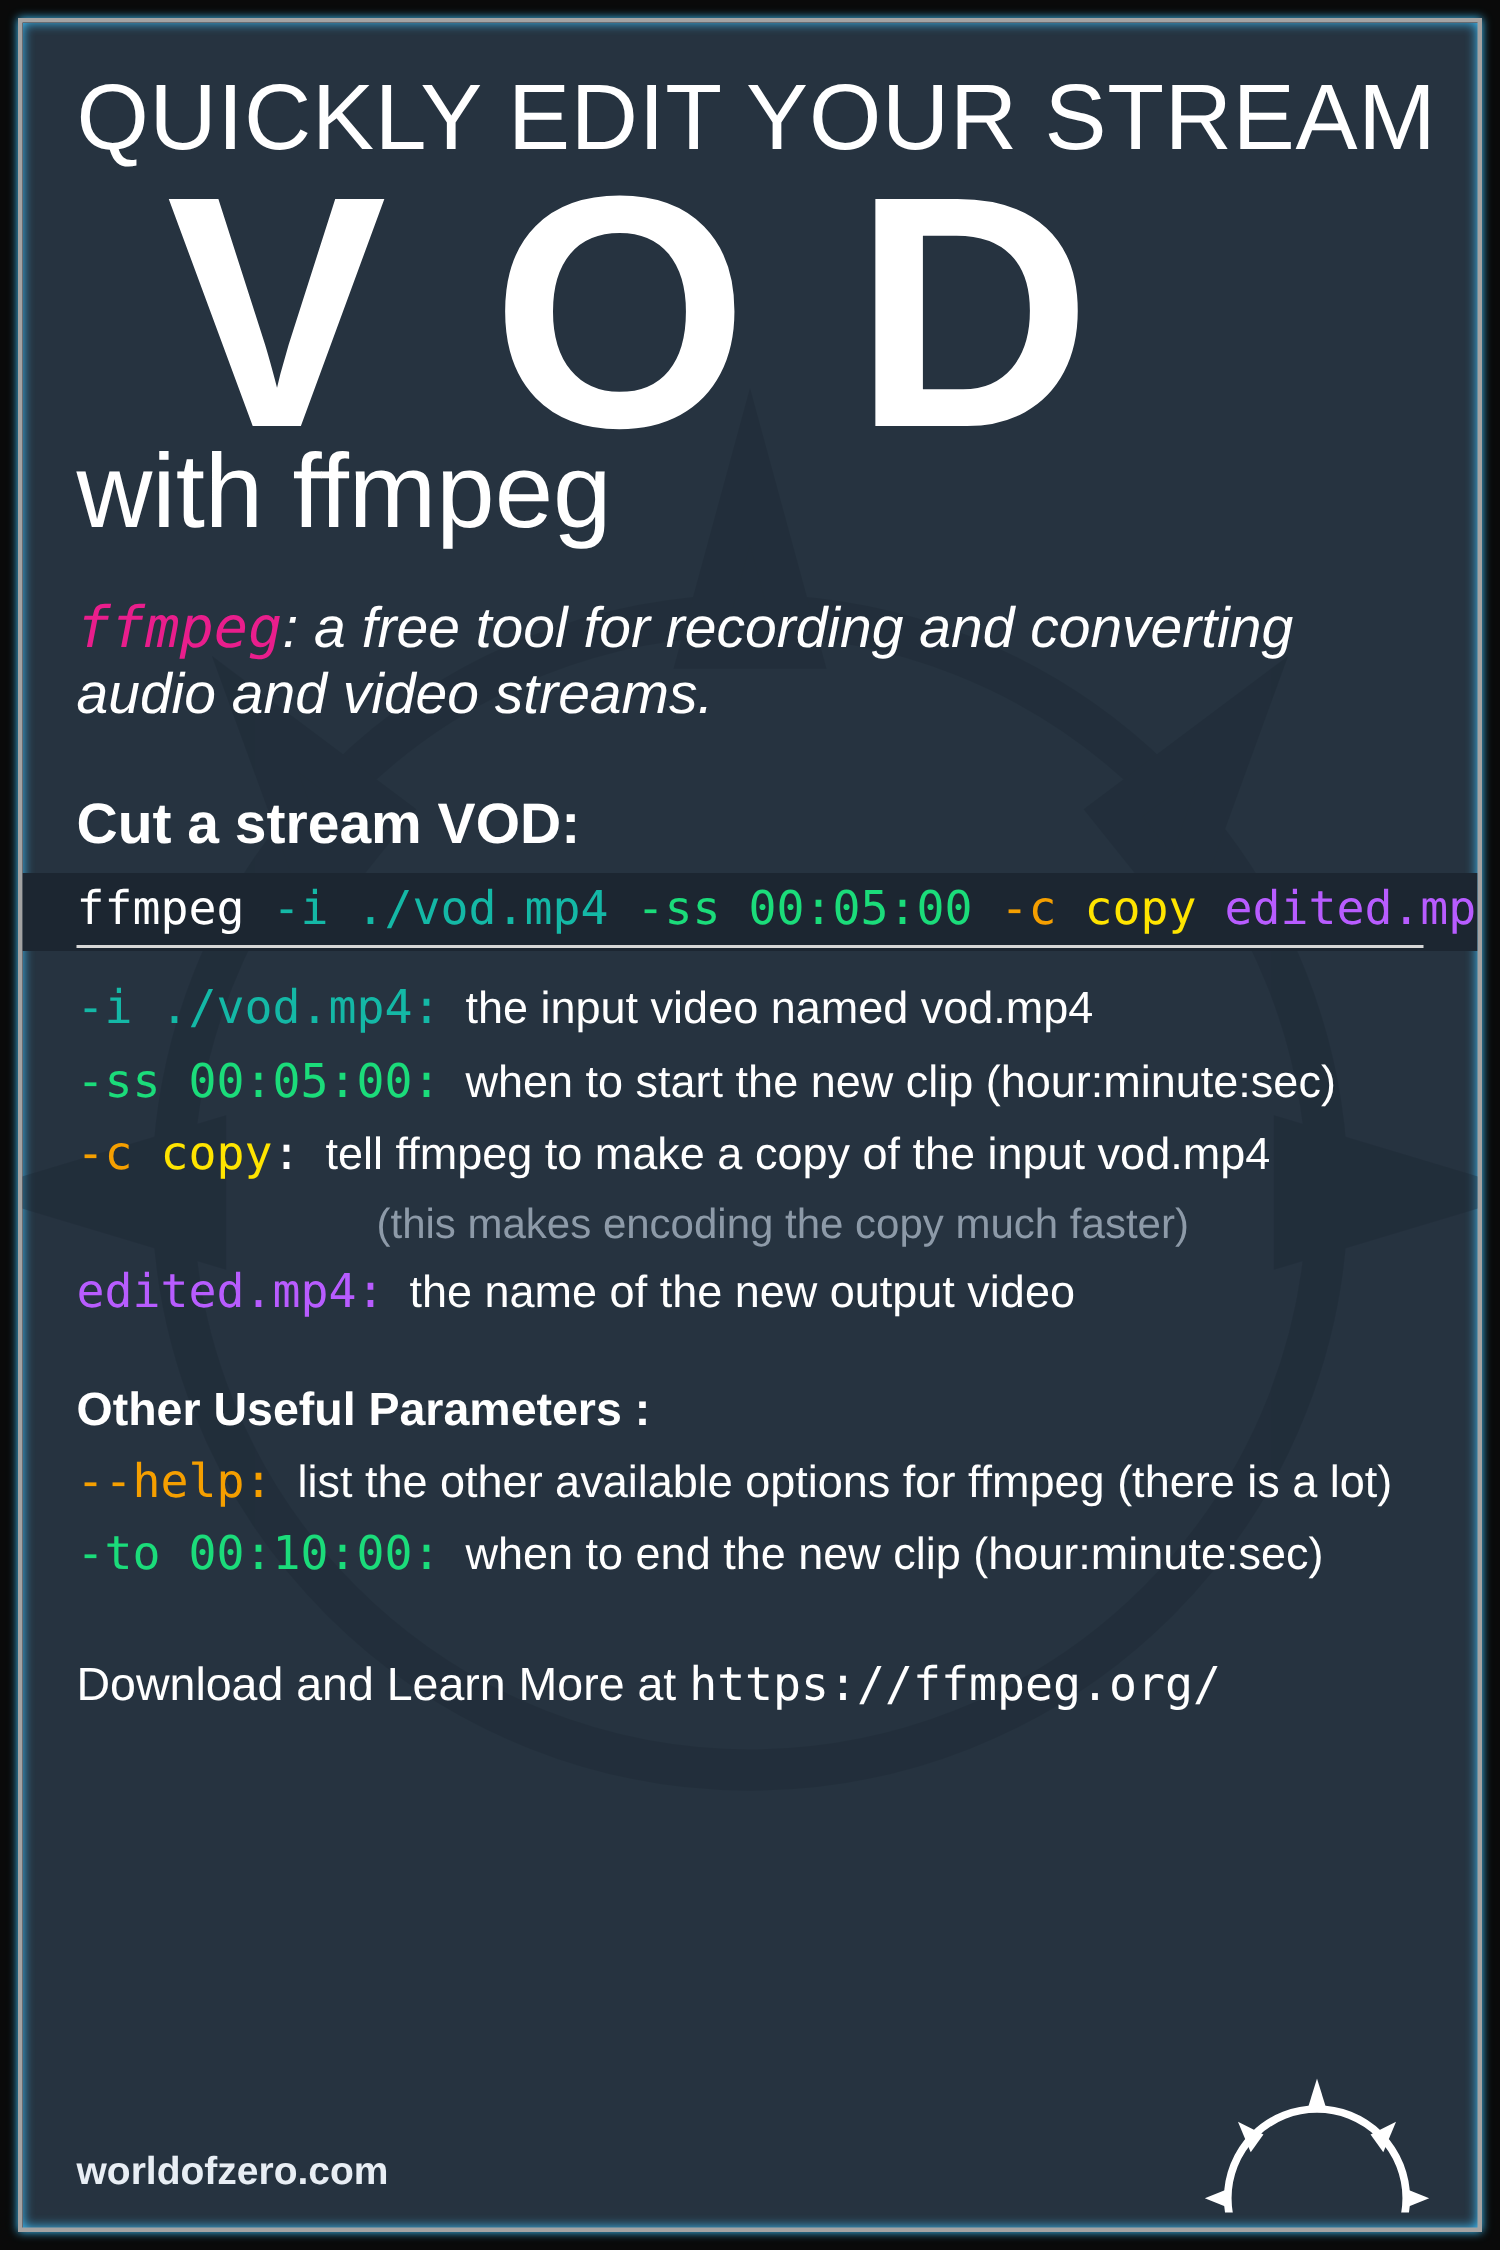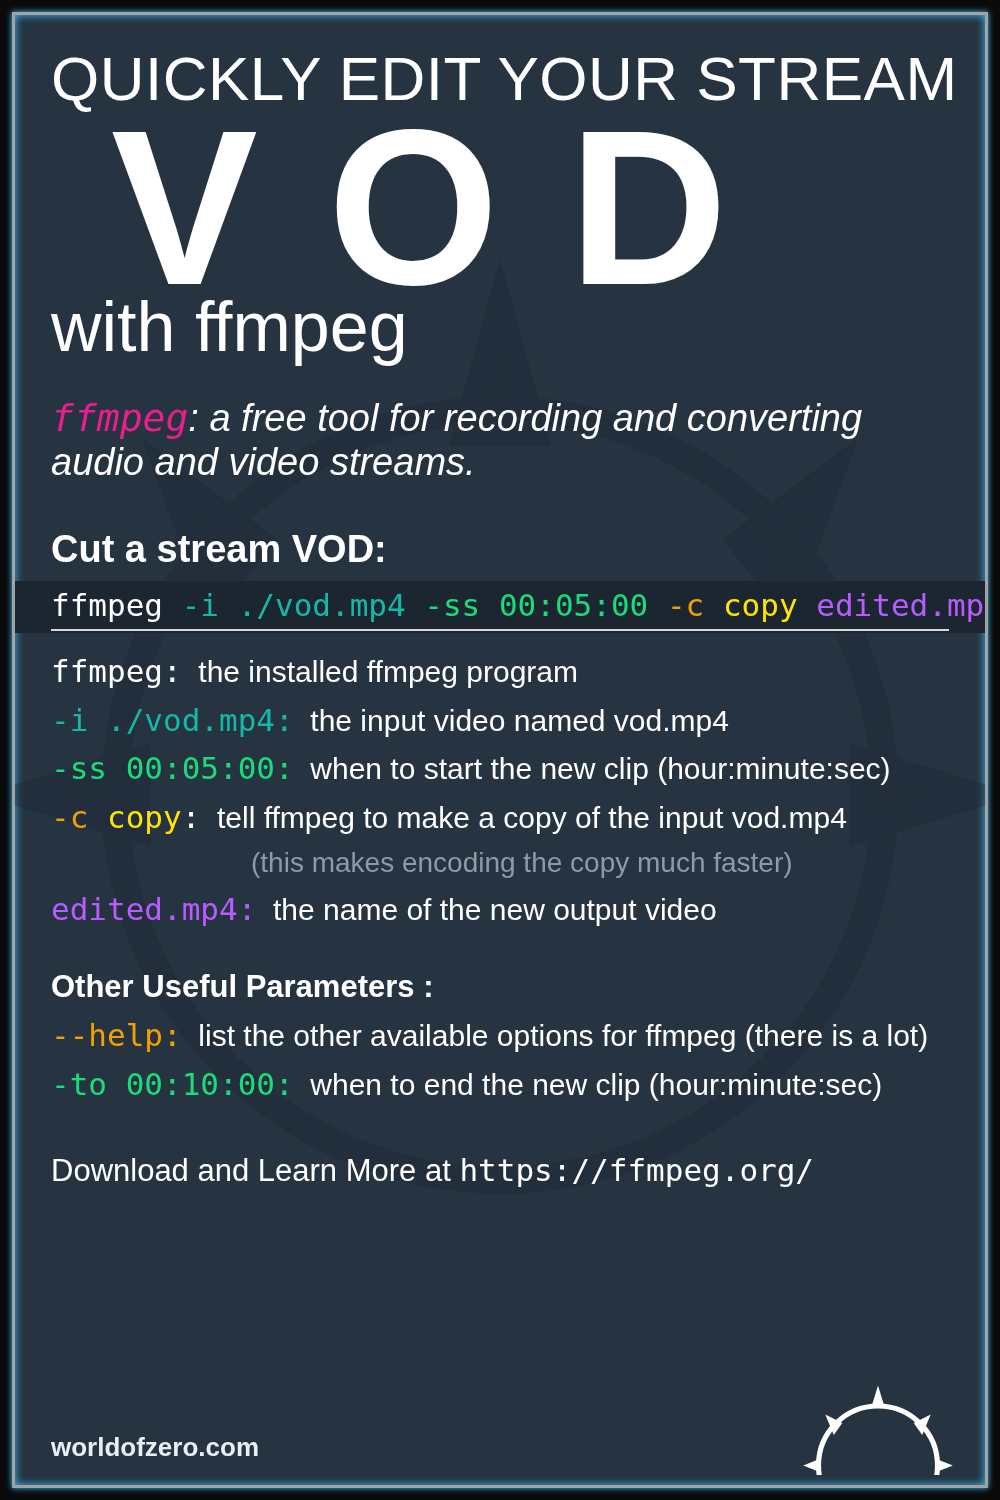--- a/index.html
+++ b/index.html
@@ -186,24 +186,20 @@
         <span class="c-blue">-i ./vod.mp4</span>
         <span class="c-green">-ss 00:05:00</span>
         <span class="c-orange">-c</span>
         <span class="c-yellow">copy</span>
         <span class="c-purple">edited.mp4</span>
         <div class="rule"></div>
       </div>
 
       <div class="explain">
         <div>
-          <span class="key c-white">ffmpeg:</span>&nbsp;
-          <span>the installed ffmpeg program</span>
-        </div>
-        <div>
           <span class="key c-blue">-i ./vod.mp4:</span>&nbsp;
           <span>the input video named vod.mp4</span>
         </div>
         <div>
           <span class="key c-green">-ss 00:05:00:</span>&nbsp;
           <span>when to start the new clip (hour:minute:sec)</span>
         </div>
         <div>
           <span class="key"><span class="c-orange">-c </span><span class="c-yellow">copy</span><span class="c-white">:</span></span>&nbsp;
           <span>tell ffmpeg to make a copy of the input vod.mp4</span>

